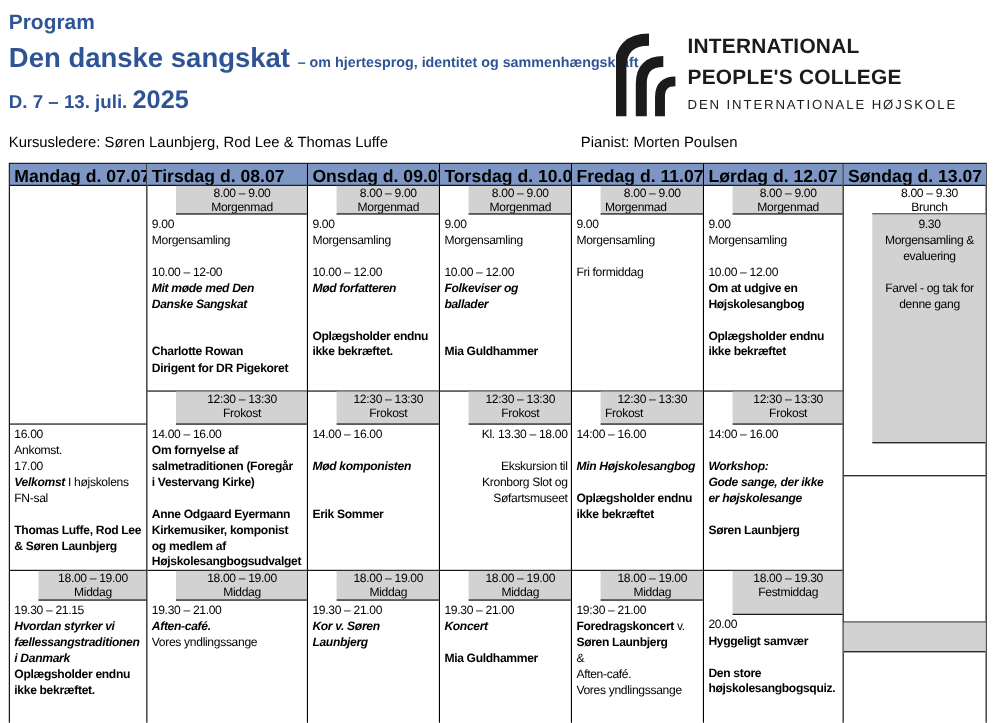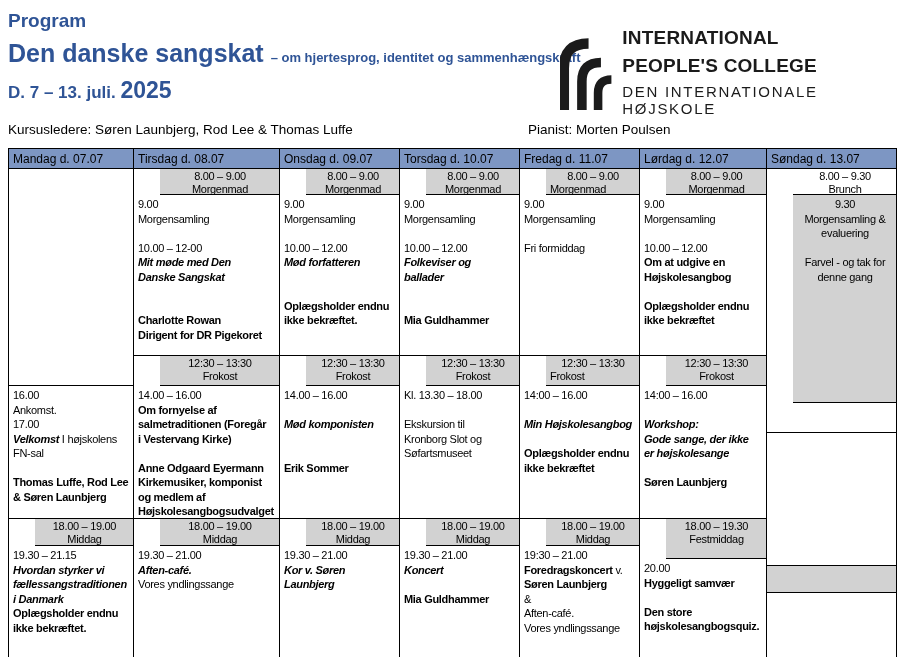--- a/index.html
+++ b/index.html
@@ -12,28 +12,28 @@
   .t-sub .note{font-size:13px;}
   .t-date{font-size:17px;font-weight:bold;margin:0;}
   .t-date .year{font-size:23px;}
 
   .byline{position:absolute;left:8px;top:122px;width:887px;font-size:13.5px;}
   .pianist{position:absolute;left:520px;top:0;}
 
   
   .logo{position:absolute;left:560px;top:24px;display:flex;align-items:center;gap:9px;color:#1b1b1b;}
   .logo-text .l1,.logo-text .l2{font-size:19px;font-weight:bold;line-height:28px;letter-spacing:.2px;}
-  .logo-text .l3{font-size:15px;letter-spacing:1.7px;margin-top:3px;}
+  .logo-text .l3{font-size:12px;letter-spacing:1.7px;margin-top:3px;}
 
   
   .schedule{position:absolute;left:8px;top:148px;display:flex;border:1.5px solid #000;box-sizing:content-box;}
   .col{display:flex;flex-direction:column;box-sizing:border-box;}
   .col + .col{border-left:1px solid #000;}
   .day-header{height:20px;box-sizing:border-box;background:var(--header-blue,#7D96C3);
-      border-bottom:1px solid #000;font-size:12px;font-weight:normal;padding:3px 4px 0 4px;
+      border-bottom:1px solid #000;font-size:16px;font-weight:bold;padding:3px 4px 0 4px;
       white-space:nowrap;overflow:hidden;}
   .cell{box-sizing:border-box;border-bottom:1px solid #000;padding:2px 3px 0 4px;
       font-size:11px;line-height:14.5px;letter-spacing:-0.3px;overflow:hidden;}
   .cell:last-child{border-bottom:none;}
   .cell.gray{background:var(--cell-gray,#D2D2D2);}
   .cell.center{text-align:center;margin-left:26px;}
   .cell.compact{line-height:12.5px;padding-top:1px;}
   .line{white-space:nowrap;}
   .line.a-left{text-align:left;}
   .s-b{font-weight:bold;}
@@ -189,21 +189,21 @@
         <div class="line s-bi">Folkeviser og</div>
         <div class="line s-bi">ballader</div>
         <div class="line">&nbsp;</div>
         <div class="line">&nbsp;</div>
         <div class="line s-b">Mia Guldhammer</div>
       </div>
       <div class="cell gray center compact" style="height: 30px;">
         <div class="line">12:30 – 13:30</div>
         <div class="line">Frokost</div>
       </div>
-      <div class="cell" style="height: 133px;">
+      <div class="cell" style="height: 133px; text-align: right;">
         <div class="line">Kl. 13.30 – 18.00</div>
         <div class="line">&nbsp;</div>
         <div class="line">Ekskursion til</div>
         <div class="line">Kronborg Slot og</div>
         <div class="line">Søfartsmuseet</div>
       </div>
       <div class="cell gray center compact" style="height: 27px;">
         <div class="line">18.00 – 19.00</div>
         <div class="line">Middag</div>
       </div>

